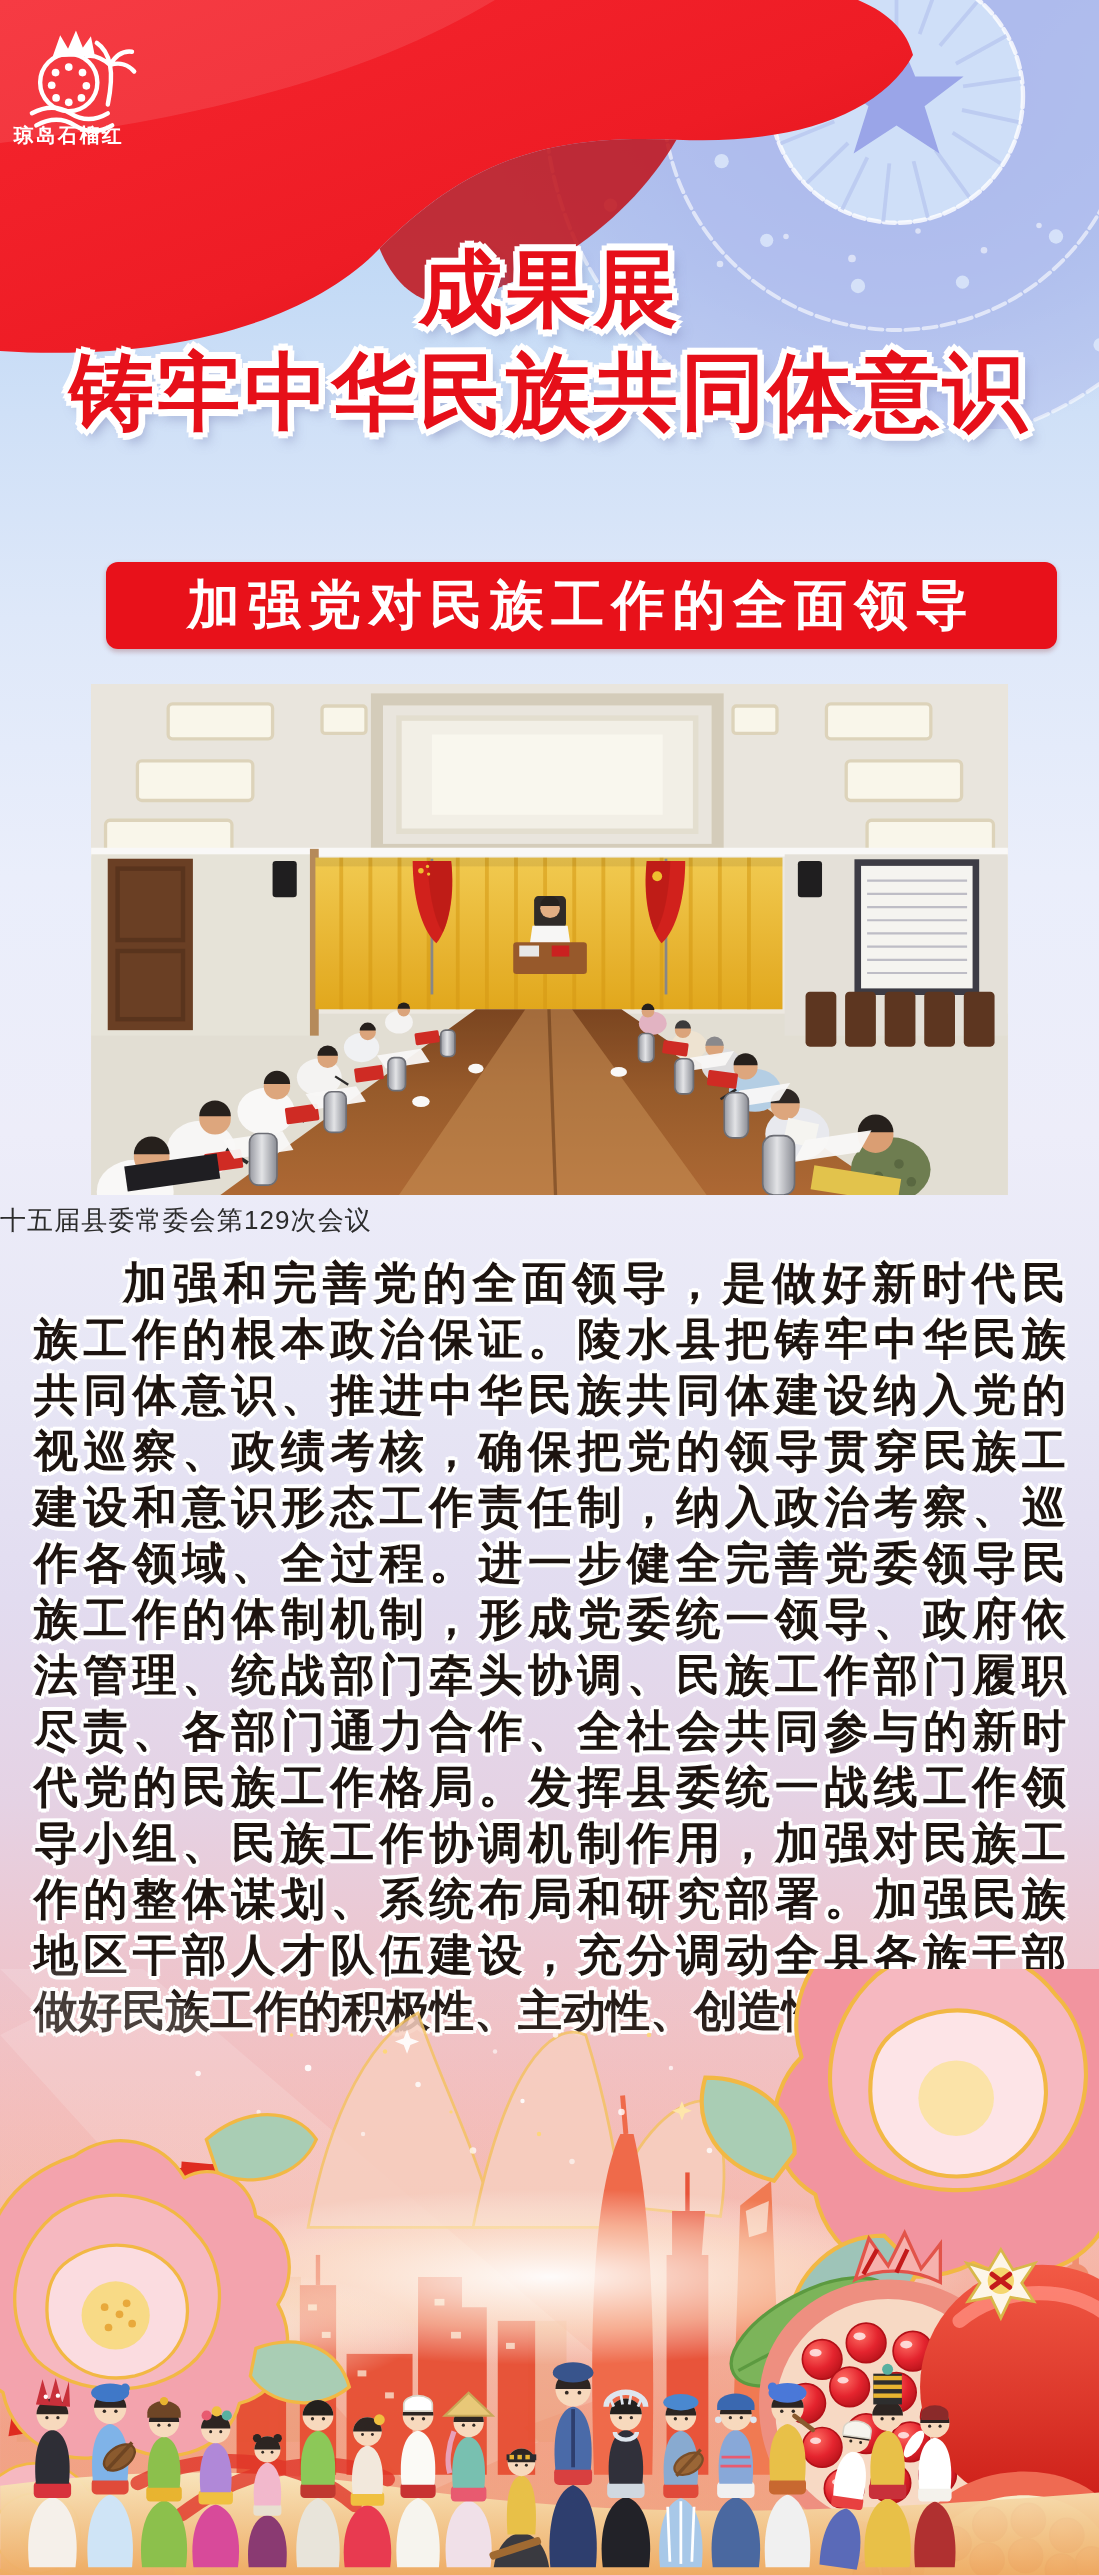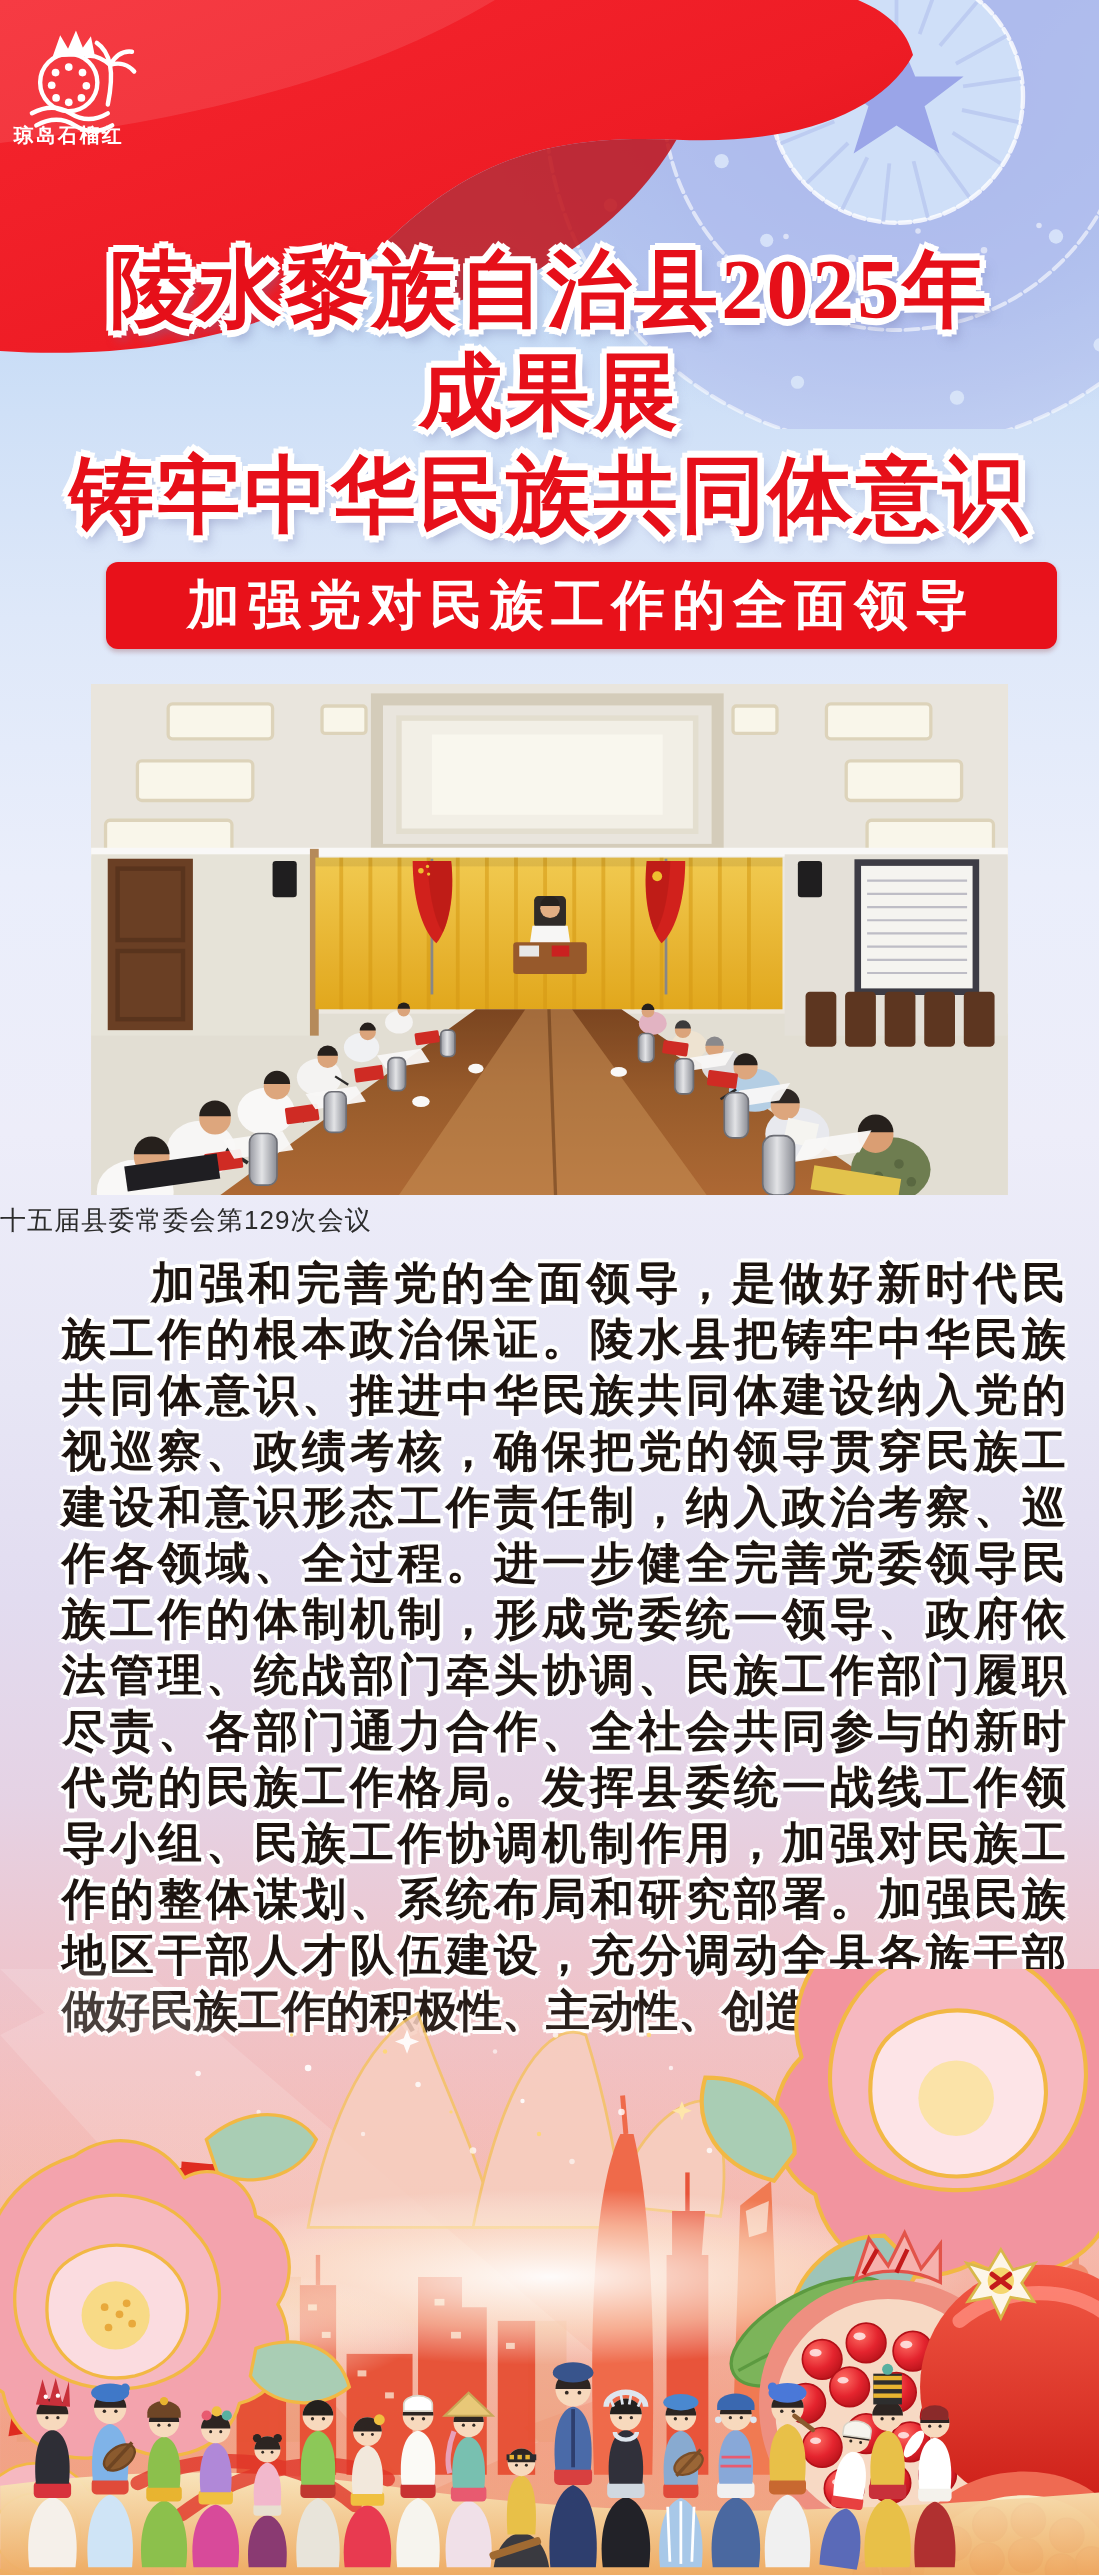--- a/index.html
+++ b/index.html
@@ -38,21 +38,21 @@
   
   .photo{left:91px;top:684px;width:917px;height:511px;overflow:hidden;background:#e8e4da;}
   .caption{left:0;top:1203px;width:1010px;text-align:left;color:var(--caption-text);
     font-size:26px;letter-spacing:1.1px;}
   
   .article{left:34px;top:1255px;width:1032px;color:var(--body-text);font-weight:700;}
   .jline{height:56px;line-height:56px;font-size:44px;white-space:nowrap;
     text-align:justify;text-align-last:justify;
     text-shadow:
       -2.7px -2.7px 0 #fff,2.7px -2.7px 0 #fff,-2.7px 2.7px 0 #fff,2.7px 2.7px 0 #fff,
-      -3.8px 0 0 #fff,3.8px 0 0 #fff,0 -3.8px 0 #fff,0 3.8px 0 #fff; margin-left: 28px;}
+      -3.8px 0 0 #fff,3.8px 0 0 #fff,0 -3.8px 0 #fff,0 3.8px 0 #fff;}
   .jline.first{padding-left:89px;}
   .jline.last{text-align-last:left;}
   svg{display:block;}
 </style>
 </head>
 <body>
 
 <div class="poster">
 
   <svg class="abs" style="left:495px;top:-66px" width="605" height="495" viewBox="0 0 1100 900">
@@ -147,21 +147,20 @@
       </g>
       <path d="M196,190 C202,160 204,138 200,118"></path>
       <path d="M200,118 C184,104 170,100 158,102 M200,118 C196,98 188,86 176,78 M200,118 C212,98 226,92 240,94 M200,118 C218,112 234,118 244,130"></path>
       <path d="M58,206 C84,192 106,192 128,206 C150,220 172,220 196,206"></path>
       <path d="M66,228 C92,214 114,214 136,228 C158,242 180,242 204,228"></path>
     </g>
     <text x="125" y="258" text-anchor="middle" fill="var(--logo-text)" font-size="36" font-weight="700" font-family="Liberation Serif, DejaVu Serif, serif" letter-spacing="4">琼岛石榴红</text>
   </svg>
 
   <div class="abs title-block">
-    <div class="title-line">陵水黎族自治县2025年</div>
     <div class="title-line">成果展</div>
     <div class="title-line">铸牢中华民族共同体意识</div>
   </div>
 
   <div class="abs section-banner">
     <span>加强党对民族工作的全面领导</span>
   </div>
 
   <div class="abs photo">
     <svg width="917" height="511" viewBox="0 0 1668 930">

